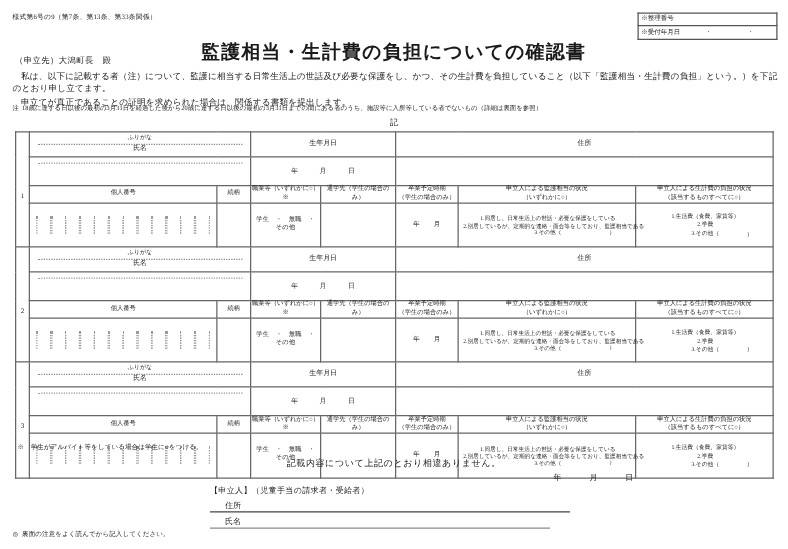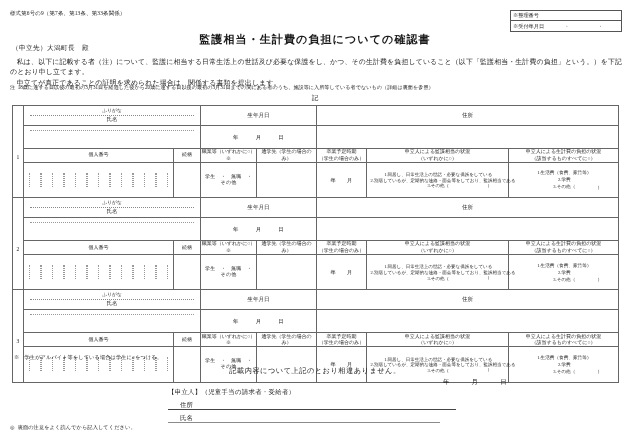--- a/index.html
+++ b/index.html
@@ -54,21 +54,21 @@
     padding-right: 10px;
     color: #444;
   }
 
   .doc-title {
     position: absolute;
     left: 0;
     right: 0;
     top: 32px;
     text-align: center;
-    font-size: 11px;
+    font-size: 15px;
     font-weight: bold;
     letter-spacing: 1.1px;
   }
   .addressee {
     position: absolute;
     left: 12px;
     top: 44px;
     font-size: 6.6px;
     letter-spacing: 0.4px;
   }

